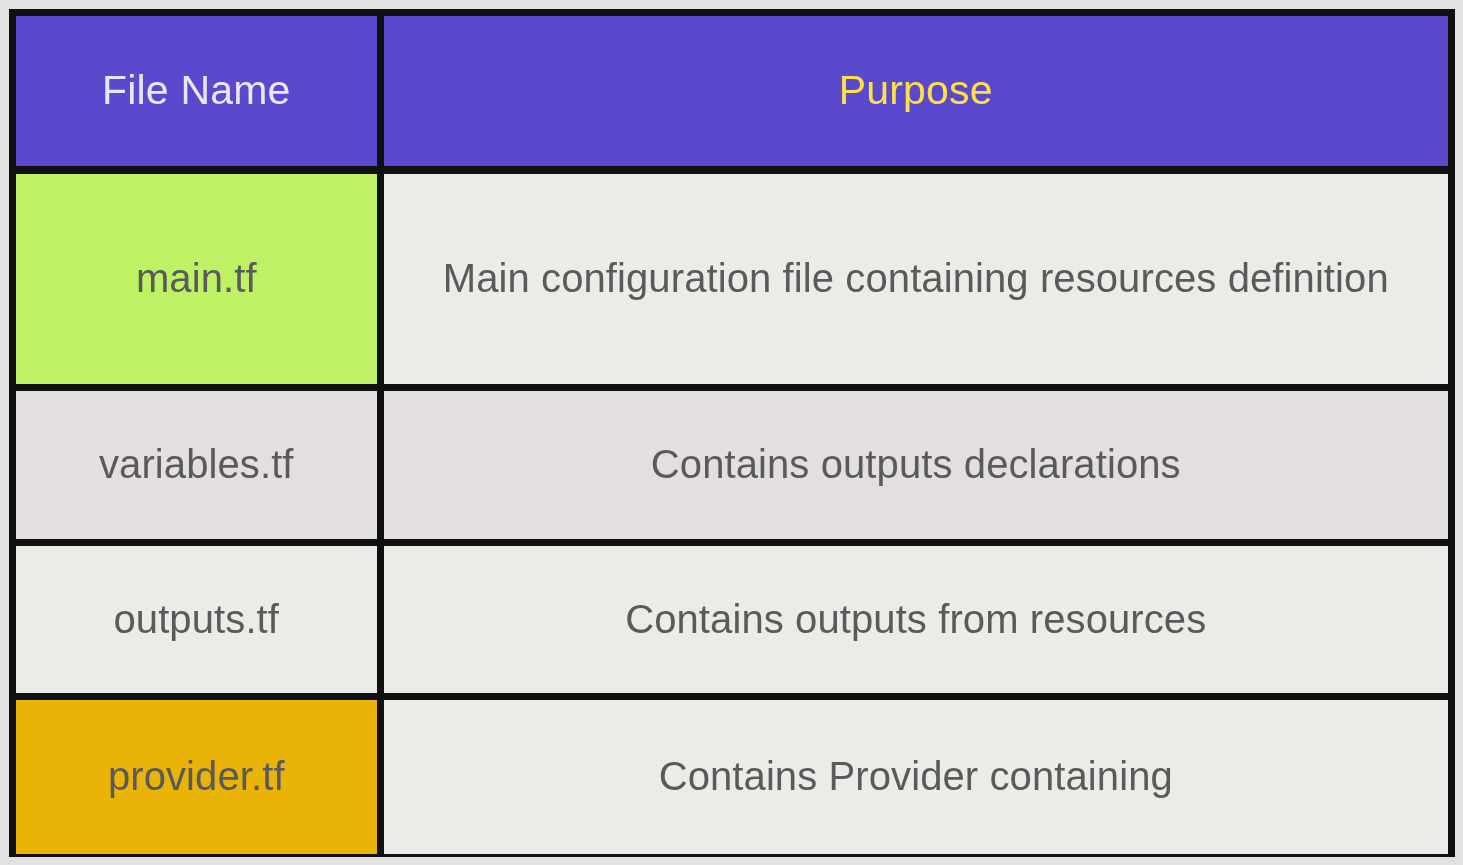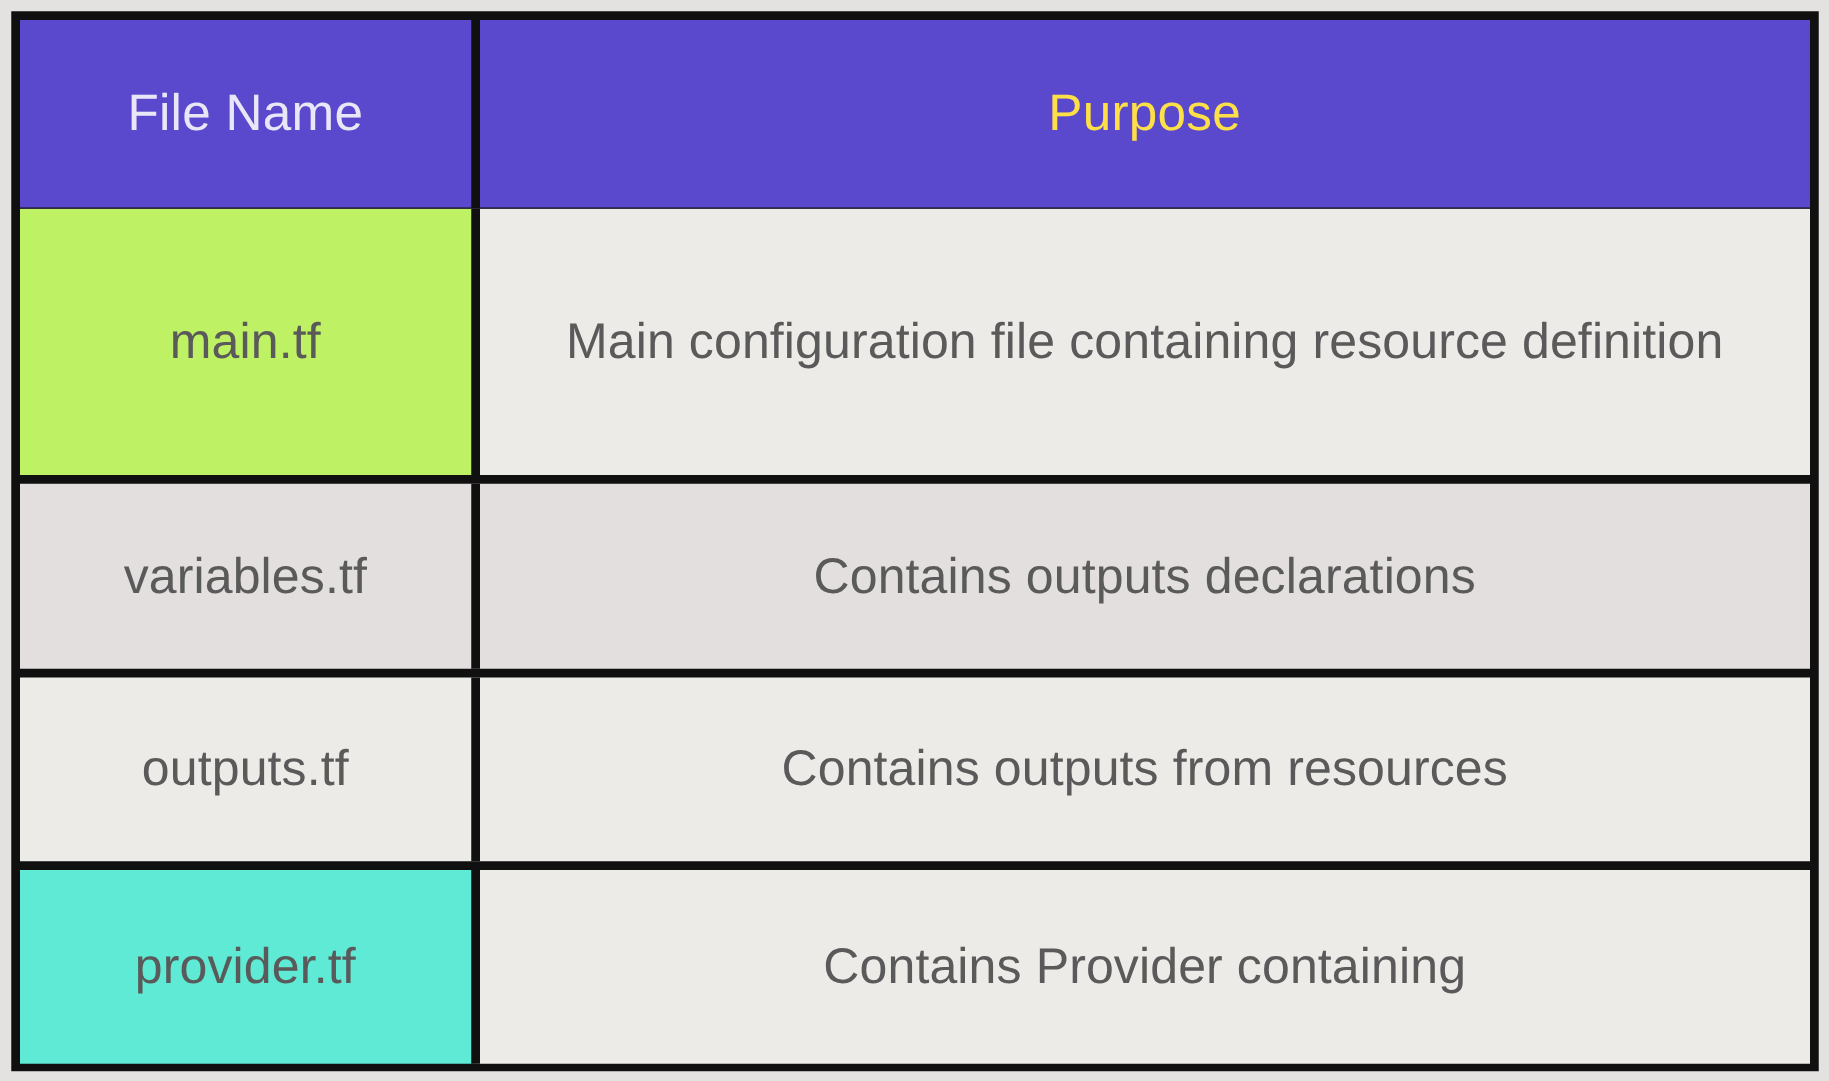--- a/index.html
+++ b/index.html
@@ -52,21 +52,21 @@
   thead tr.header-row th {
     background: #5a48cd;
     color: #e9e6f7;
     font-weight: 400;
     font-size: 41px;
     line-height: 1.15;
     text-align: center;
     vertical-align: middle;
     height: 150px;
     padding: 0 10px;
-    border-bottom: 1px solid #f97316;
+    border-bottom: 8px solid #f97316;
     letter-spacing: 0.2px;
     margin-left: 44px;
   }
   thead tr.header-row th.col-sep {
     border-left: 7px solid #101010;
   }
 
   
   tbody tr.data-row td {
     text-align: center;
@@ -127,21 +127,21 @@
         </tr>
       </thead>
 
       <tbody>
 
         <tr class="data-row row-0">
           <td class="cell-file-name" style="background: #bef264; color: rgb(90, 90, 90); border-color: rgb(16, 16, 16);">
             <span class="cell-text">main.tf</span>
           </td>
           <td class="cell-purpose" style="background: rgb(237, 235, 232); color: rgb(90, 90, 90); border-color: rgb(16, 16, 16);">
-            <span class="cell-text">Main configuration file containing resource definition</span>
+            <span class="cell-text">Main configuration file containing resources definition</span>
           </td>
         </tr>
 
         <tr class="data-row row-1 row-alt">
           <td class="cell-file-name" style="background: rgb(226, 223, 222); color: rgb(90, 90, 90); border-color: rgb(16, 16, 16);">
             <span class="cell-text">variables.tf</span>
           </td>
           <td class="cell-purpose" style="background: rgb(226, 223, 222); color: rgb(90, 90, 90); border-color: rgb(16, 16, 16);">
             <span class="cell-text">Contains outputs declarations</span>
           </td>
@@ -150,21 +150,21 @@
         <tr class="data-row row-2">
           <td class="cell-file-name" style="background: rgb(237, 235, 232); color: rgb(90, 90, 90); border-color: rgb(16, 16, 16);">
             <span class="cell-text">outputs.tf</span>
           </td>
           <td class="cell-purpose" style="background: rgb(237, 235, 232); color: rgb(90, 90, 90); border-color: rgb(16, 16, 16);">
             <span class="cell-text">Contains outputs from resources</span>
           </td>
         </tr>
 
         <tr class="data-row row-3 row-last">
-          <td class="cell-file-name" style="background: #5eead4; color: rgb(90, 90, 90); border-color: rgb(16, 16, 16);">
+          <td class="cell-file-name" style="background: #eab308; color: rgb(90, 90, 90); border-color: rgb(16, 16, 16);">
             <span class="cell-text">provider.tf</span>
           </td>
           <td class="cell-purpose" style="background: rgb(237, 235, 232); color: rgb(90, 90, 90); border-color: rgb(16, 16, 16);">
             <span class="cell-text">Contains Provider containing</span>
           </td>
         </tr>
 
       </tbody>
     </table>
 

